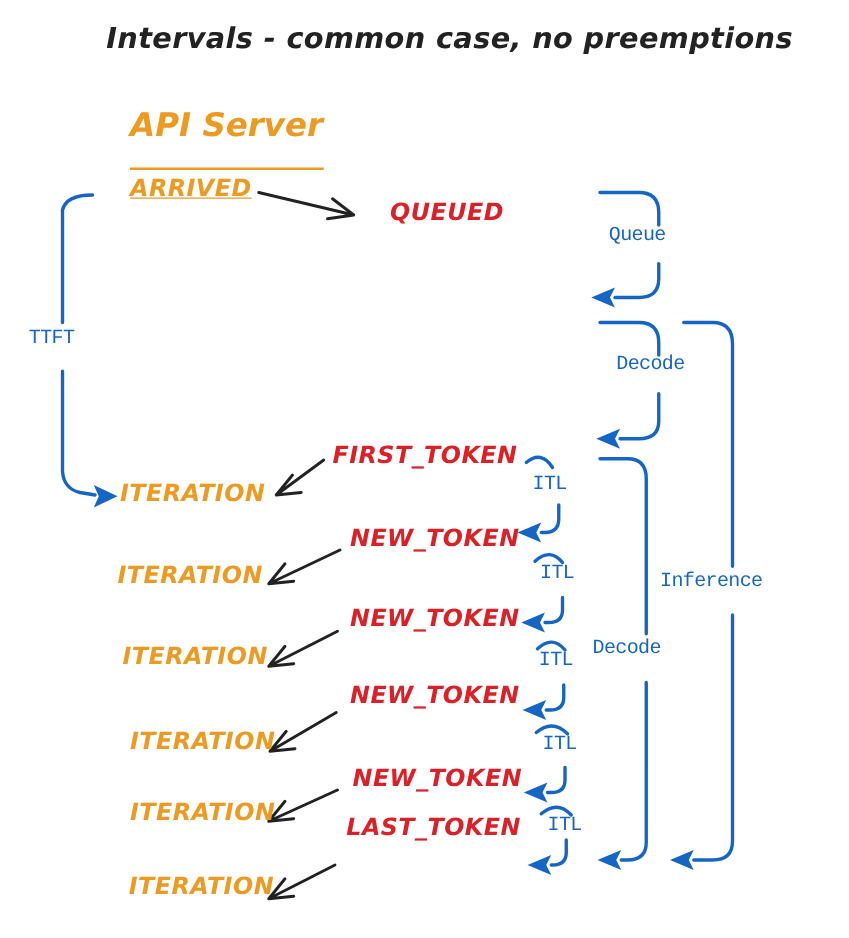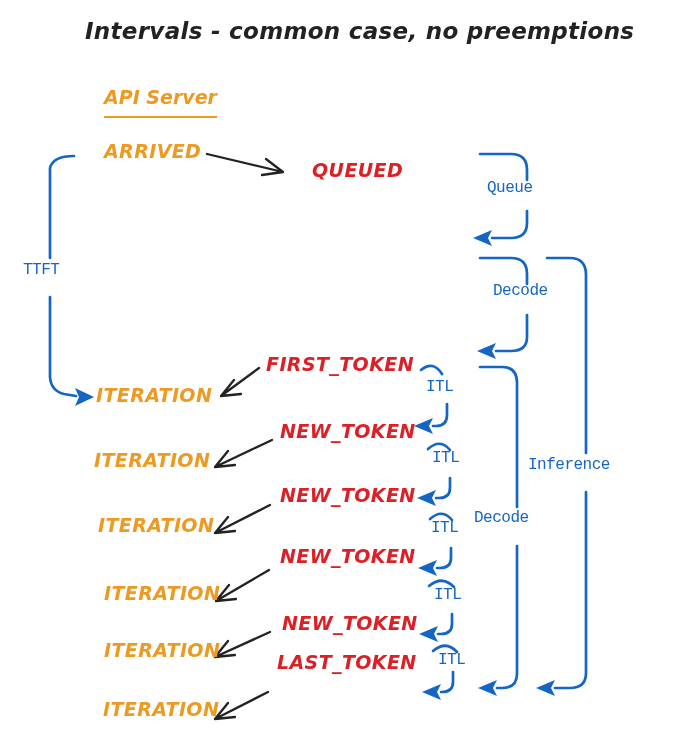--- a/index.html
+++ b/index.html
@@ -13,21 +13,21 @@
     position:relative;
     width:679px;height:750px;
     background:#ffffff;
     overflow:hidden;
     font-family:"DejaVu Sans",sans-serif;
   }
   .strokes{position:absolute;left:0;top:0;}
   .lbl{position:absolute;white-space:nowrap;line-height:1.15;}
   .hand{font-family:"DejaVu Sans",sans-serif;font-style:italic;font-weight:700;}
   .title{font-size:23px;color:var(--ink);letter-spacing:0.3px;}
-  .colhdr{font-size:19px;padding-bottom:7px;border-bottom:2.3px solid currentColor;}
+  .colhdr{font-size:26px;padding-bottom:17px;border-bottom:2.3px solid currentColor;}
   .token{font-size:19px;letter-spacing:0.4px;}
   .orange{color:var(--orange);}
   .red{color:var(--red);}
   .bluelbl{color:var(--blue);font-size:16px;letter-spacing:-0.5px;font-weight:400;font-family:Liberation Mono, monospace;}
   svg path{fill:none;stroke-linecap:round;stroke-linejoin:round;}
   .bstroke{stroke:var(--blue);stroke-width:2.7px;}
   .bfill{fill:var(--blue);stroke:none;}
   .kstroke{stroke:var(--ink);stroke-width:2.3px;}
 </style>
 </head>
@@ -78,21 +78,21 @@
 
     <path class="bstroke" d="M 433 651 Q 446 640 457 652"></path>
     <path class="bstroke" d="M 453 672 L 453 682 Q 453 692 442 692 L 441 692"></path>
     <polygon class="bfill" points="422,692 441,684 437,692 441,700"></polygon>
   </svg>
 
   <div class="lbl hand title" style="left:85px;top:18px;">Intervals - common case, no preemptions</div>
 
   <div class="lbl hand colhdr orange" style="left:104px;top:87px;">API Server</div>
 
-  <div class="lbl hand token orange" style="left:104px;top:141px;">ARRIVED</div>
+  <div class="lbl hand token orange" style="left:104px;top:141px;text-decoration:underline;">ARRIVED</div>
   <div class="lbl hand token orange" style="left:96px;top:385px;">ITERATION</div>
   <div class="lbl hand token orange" style="left:94px;top:450px;">ITERATION</div>
   <div class="lbl hand token orange" style="left:98px;top:515px;">ITERATION</div>
   <div class="lbl hand token orange" style="left:104px;top:583px;">ITERATION</div>
   <div class="lbl hand token orange" style="left:104px;top:640px;">ITERATION</div>
   <div class="lbl hand token orange" style="left:103px;top:699px;">ITERATION</div>
 
   <div class="lbl hand token red" style="left:296px;top:160px;margin-left:16px;">QUEUED</div>
   <div class="lbl hand token red" style="left:266px;top:354px;">FIRST_TOKEN</div>
   <div class="lbl hand token red" style="left:280px;top:421px;">NEW_TOKEN</div>

